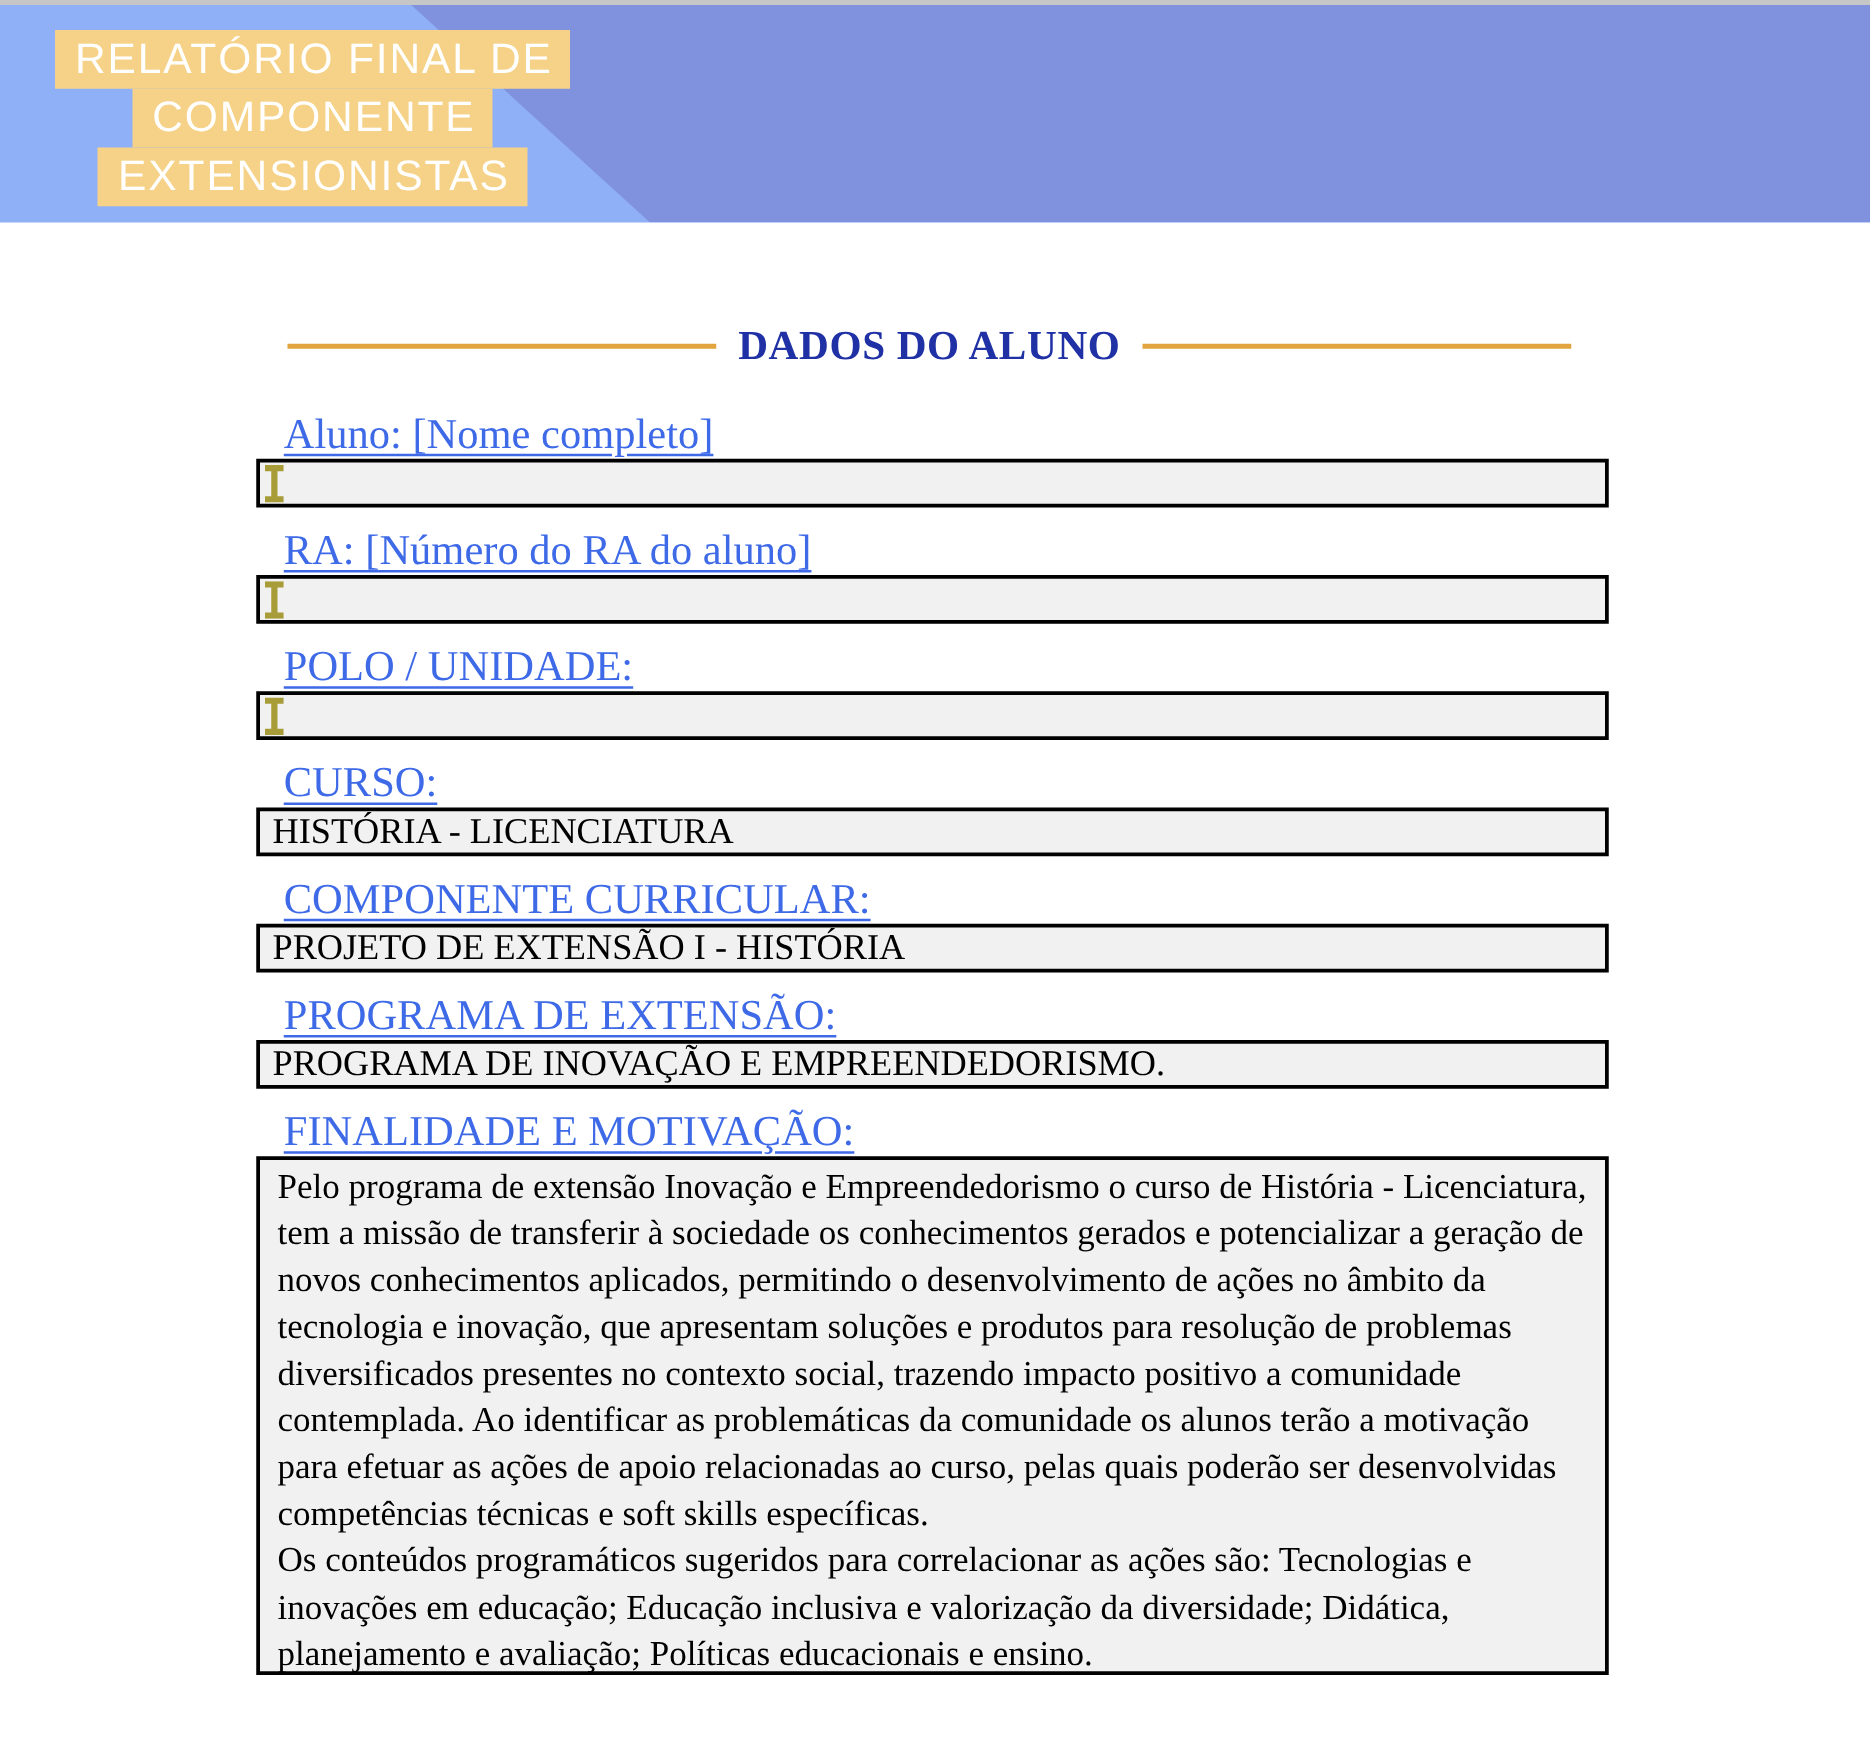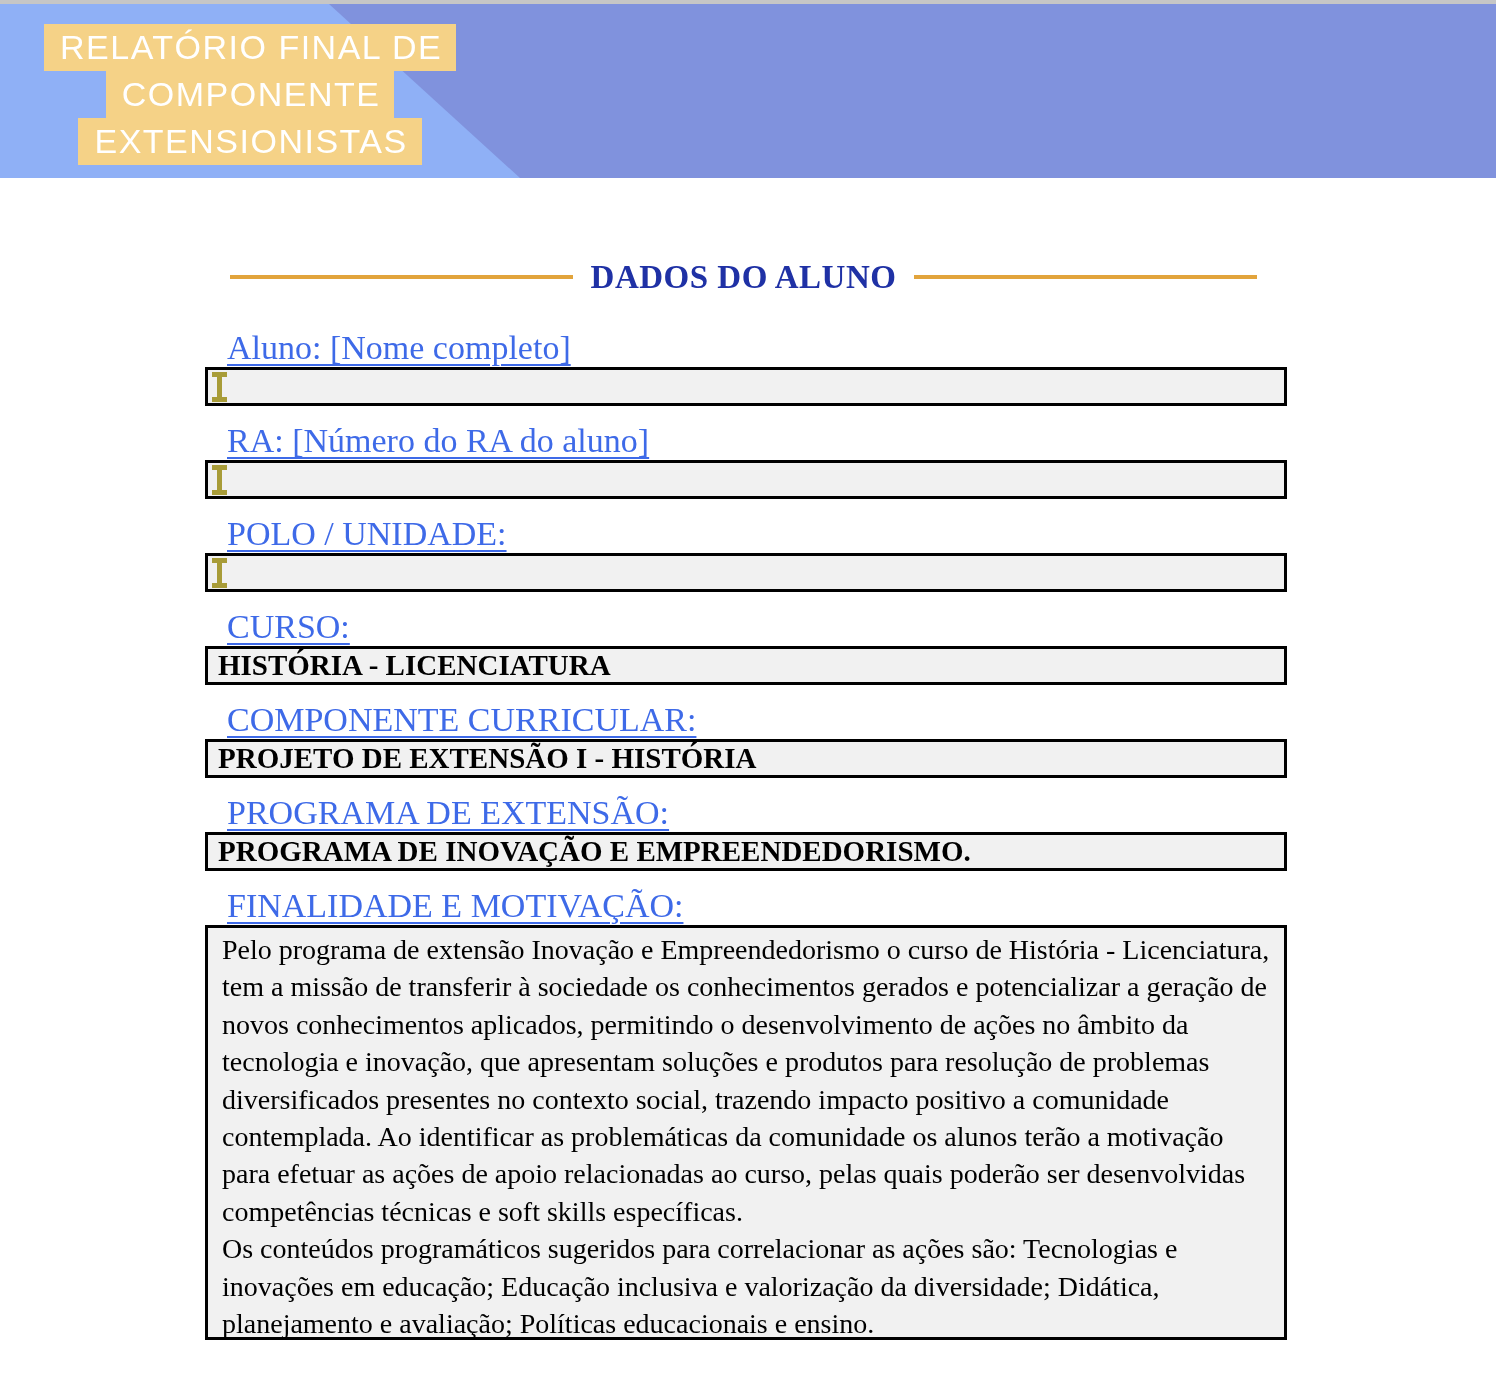--- a/index.html
+++ b/index.html
@@ -98,21 +98,21 @@
     position: relative;
   }
   .field-box .ibeam {
     position: absolute;
     left: 4px;
     top: 2px;
     width: 15px;
     height: 30px;
   }
   .field-value {
-    font-weight: bold;
+    font-weight: normal;
     font-size: 29px;
     color: #000000;
     white-space: nowrap;
     line-height: 33px;
   }
   .field-box.multi {
     height: 415px;
     align-items: flex-start;
     flex-direction: column;
     padding: 3px 14px 0 14px;

